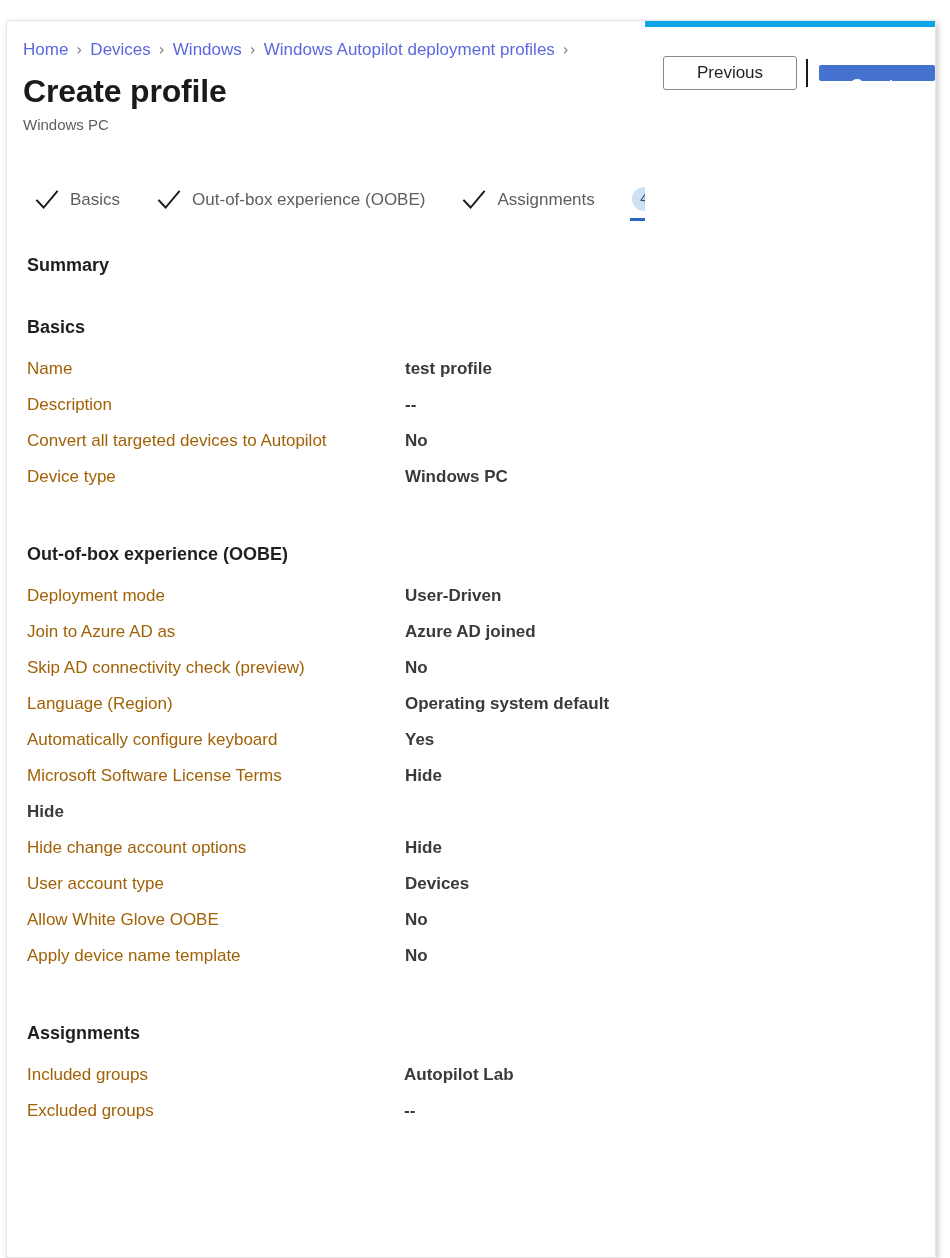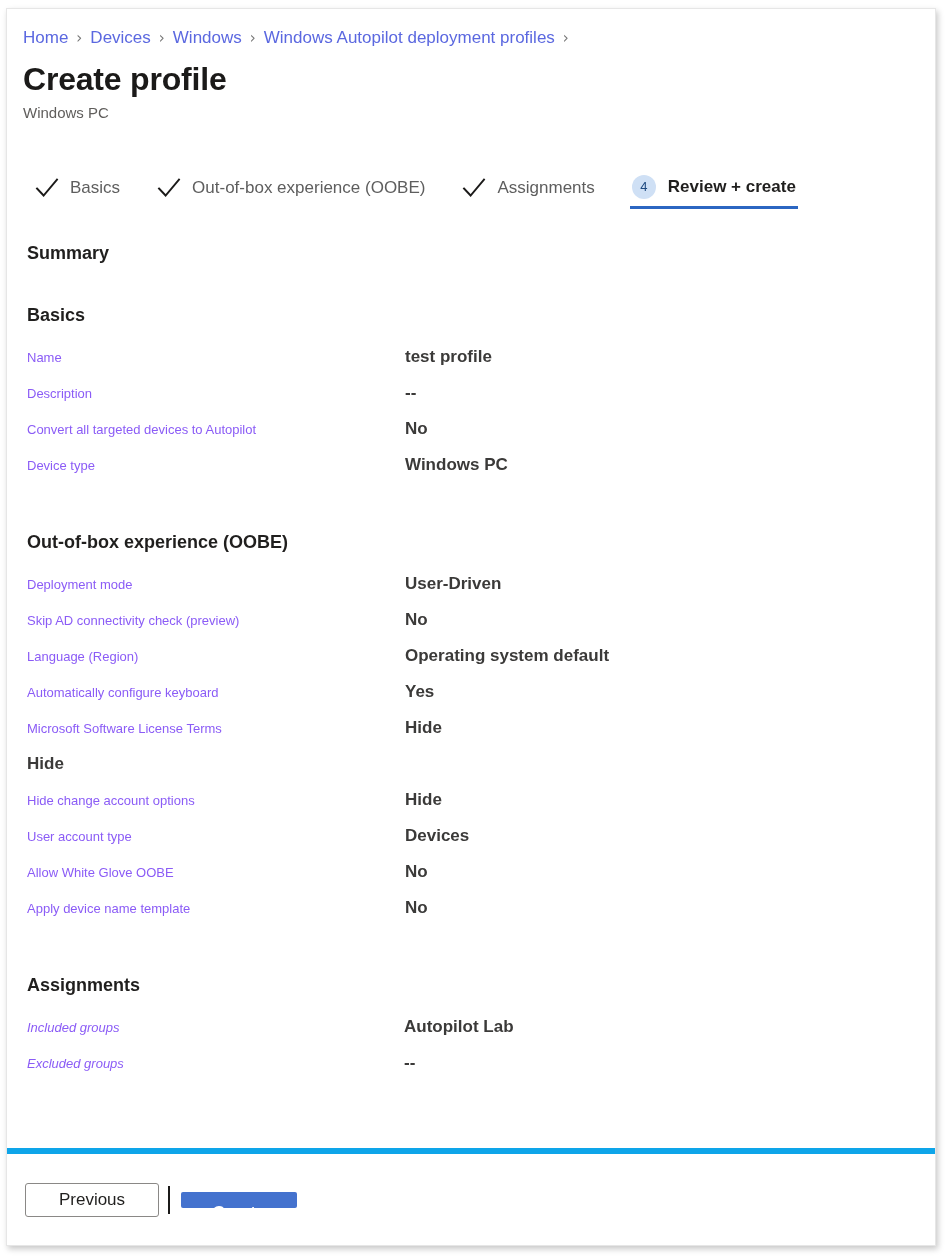--- a/index.html
+++ b/index.html
@@ -11,27 +11,27 @@
     width: 950px;
     height: 1258px;
     font-family: "Liberation Sans", sans-serif;
     -webkit-font-smoothing: antialiased;
   }
 
   .page {
     position: relative;
     width: 930px;
     height: 1238px;
-    margin: 8px 0 0 6px;
+    margin: 20px 0 0 6px;
     background: #ffffff;
     border: 1px solid #e6e6e6;
     box-shadow: 2px 3px 6px rgba(0,0,0,0.22);
     box-sizing: border-box;
     display: flex;
-    flex-direction: column;
+    flex-direction: row;
     overflow: hidden;
   }
 
   .content {
     flex: 1 1 auto;
     padding: 0 0 0 0;
     overflow: hidden;
   }
 
   
@@ -145,36 +145,35 @@
   .row {
     display: flex;
     align-items: baseline;
     height: 36px;
     padding-left: 20px;
     box-sizing: border-box;
   }
   .row .lbl {
     width: 378px;
     flex: 0 0 378px;
-    font-size: 13px;
+    font-size: 17px;
     line-height: 20px;
-    color: #8b5cf6;
+    color: #a16207;
     white-space: nowrap;
   }
   .row .val {
     font-size: 17px;
     line-height: 20px;
     color: #3b3a39;
     white-space: nowrap;
     font-weight: bold;
   }
   .rows.assign .row .lbl {
     flex: 0 0 377px;
     width: 377px;
-    font-style: italic;
   }
 
   
   .footer {
     flex: 0 0 auto;
     border-top: 6px solid #0ea5e9;
     height: 97px;
     display: flex;
     align-items: center;
     padding-left: 18px;
@@ -296,20 +295,24 @@
           </div>
         </div>
         <div class="section">
           <div class="section-title">Out-of-box experience (OOBE)</div>
           <div class="rows">
             <div class="row">
               <div class="lbl">Deployment mode</div>
               <div class="val">User-Driven</div>
             </div>
             <div class="row">
+              <div class="lbl">Join to Azure AD as</div>
+              <div class="val">Azure AD joined</div>
+            </div>
+            <div class="row">
               <div class="lbl">Skip AD connectivity check (preview)</div>
               <div class="val">No</div>
             </div>
             <div class="row">
               <div class="lbl">Language (Region)</div>
               <div class="val">Operating system default</div>
             </div>
             <div class="row">
               <div class="lbl">Automatically configure keyboard</div>
               <div class="val">Yes</div>

